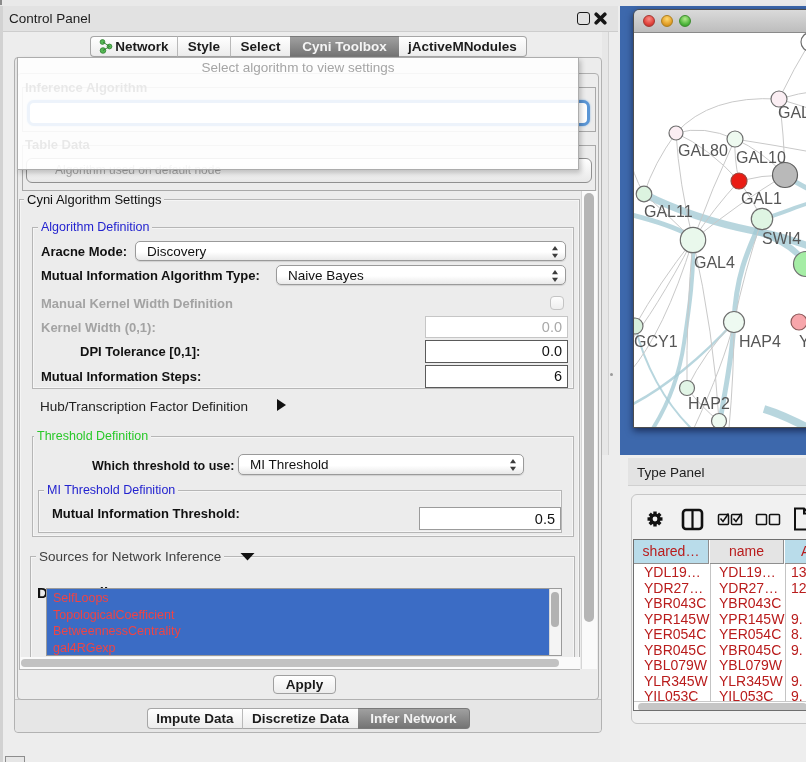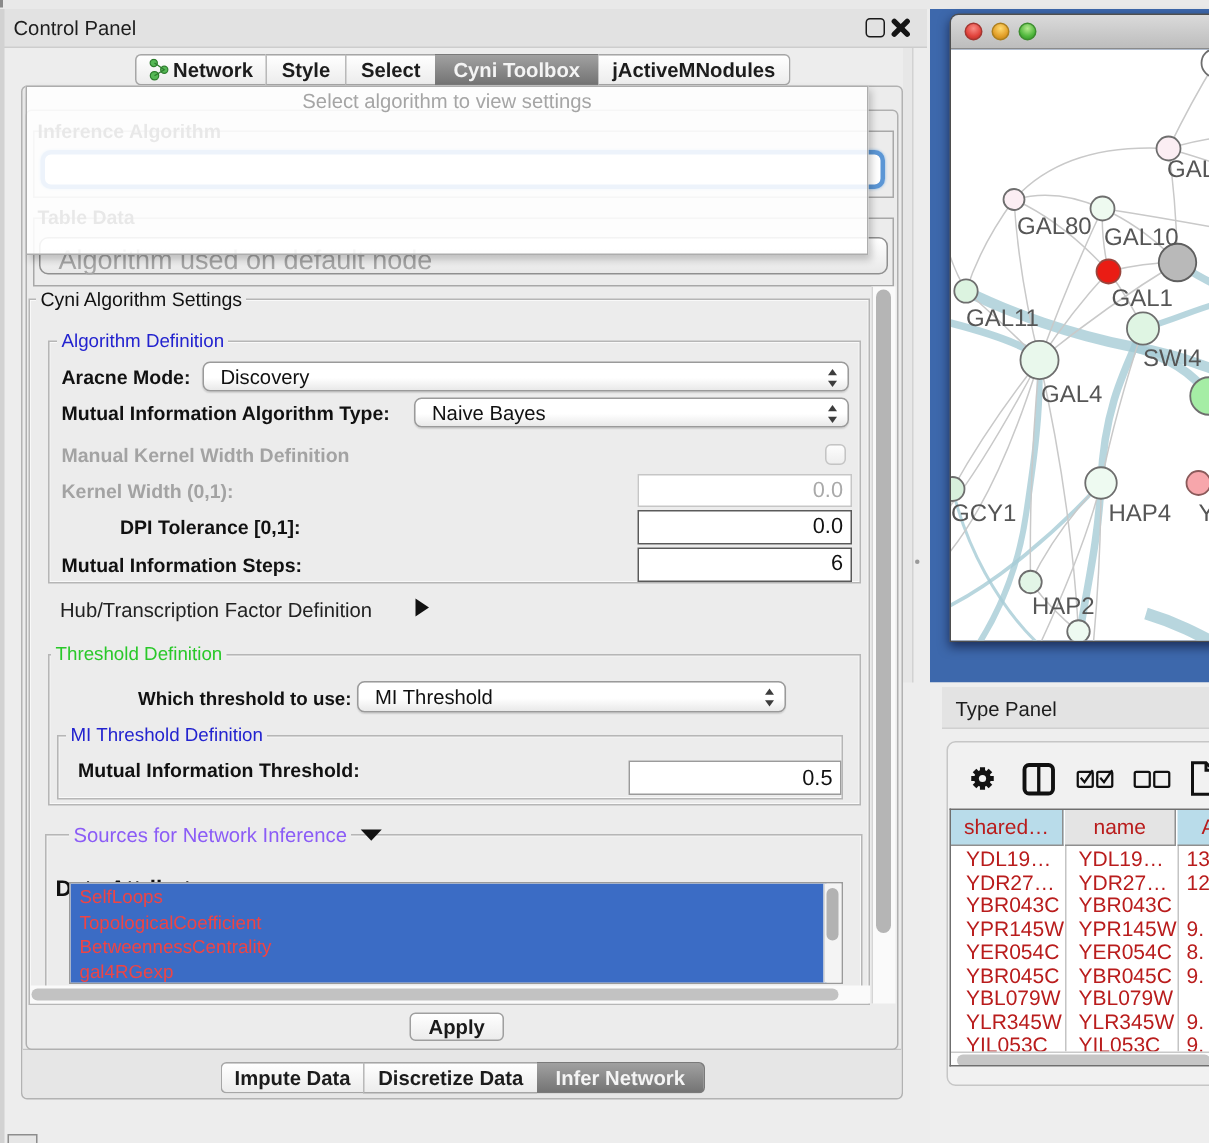--- a/index.html
+++ b/index.html
@@ -193,21 +193,21 @@
   <div class="tab sel last" style="width:112px;">Infer Network</div>
 </div>
 
 <div class="abs" style="left:17px;top:73px;width:582px;height:627px;border:1px solid #b0b0b0;border-radius:4px;background:#ececec;"></div>
 <div class="abs" style="left:22px;top:87px;width:574px;height:45px;border:1px solid #a8a8a8;background:#ececec;"></div>
 <div class="abs" style="left:25px;top:80px;font-size:13px;font-weight:bold;color:#333;">Inference Algorithm</div>
 <div class="abs" style="left:27px;top:100px;width:563px;height:26px;border:3px solid #5b96d5;border-radius:7px;background:#fff;box-shadow:0 0 2px #7fb0e0;"></div>
 <div class="abs" style="left:22px;top:145px;width:574px;height:46px;border:1px solid #a8a8a8;background:#ececec;"></div>
 <div class="abs" style="left:25px;top:137px;font-size:13px;font-weight:bold;color:#333;">Table Data</div>
 <div class="abs" style="left:26px;top:158px;width:566px;height:25px;border:1px solid #909090;border-radius:6px;background:linear-gradient(#ffffff,#e8e8e8);">
-  <div style="position:absolute;left:12px;top:4px;font-size:18px;color:#a5a5a5;">Algorithm used on default node</div>
+  <div style="position:absolute;left:28px;top:4px;font-size:12px;color:#a5a5a5;">Algorithm used on default node</div>
 </div>
 
 <style>
   .gbox { position:absolute; border:1px solid #b6b6b6; box-shadow:inset 0 0 0 0.5px #fdfdfd; }
   .gtitle { position:absolute; background:#ececec; padding:0 3px; font-size:13px; }
   .lbl { position:absolute; font-size:13px; font-weight:bold; color:#111; }
   .combo { position:absolute; height:20px; border:1px solid #9a9a9a; border-radius:5px;
      background:linear-gradient(#ffffff 55%,#e9e9e9); font-size:13.5px; color:#111; line-height:18px;
      box-shadow:0 1px 1px rgba(0,0,0,0.12); }
   .combo .ctext { position:absolute; left:11px; top:1px; }
@@ -271,21 +271,21 @@
     </svg>
   </div>
 
 <div class="gbox" style="left:38px;top:490px;width:524px;height:43px;"></div>
 <div class="gtitle" style="left:44px;top:483px;color:#2323cf;font-size:12.5px;">MI Threshold Definition</div>
 
 <div class="lbl" style="left:52px;top:506px;">Mutual Information Threshold:</div>
 <div class="tf" style="left:419px;top:507px;width:142px;height:23px;border:1px solid #9b9b9b;color:#111;line-height:22px;">0.5</div>
 
 <div class="gbox" style="left:30px;top:556px;width:545px;height:112px;"></div>
-<div class="gtitle" style="left:36px;top:549px;color:#8b5cf6;font-size:13.5px;margin-left:10px;">Sources for Network Inference</div>
+<div class="gtitle" style="left:36px;top:549px;color:#404040;font-size:13.5px;">Sources for Network Inference</div>
 <svg class="abs" style="left:240px;top:552px;" width="15" height="9" viewBox="0 0 15 9">
     <path d="M0.5 1 L14.5 1 L7.5 8.5 Z" fill="#111"></path>
   </svg>
 
 <div class="lbl" style="left:37px;top:584px;font-size:15px;">Data Attributes</div>
 
 <div class="abs" style="left:46px;top:588px;width:516px;height:68px;border:1px solid #9a9a9a;background:#fff;overflow:hidden;">
   <div style="position:absolute;left:0;top:0;width:504px;height:67px;background:#3b6cc5;"></div>
   <div style="position:absolute;left:6px;top:1px;font-size:12.5px;color:#ef4444;line-height:16.6px;">SelfLoops<br>TopologicalCoefficient<br>BetweennessCentrality<br>gal4RGexp</div>
   <div style="position:absolute;right:0;top:0;width:12px;height:67px;background:#f4f4f4;border-left:1px solid #d8d8d8;"></div>

